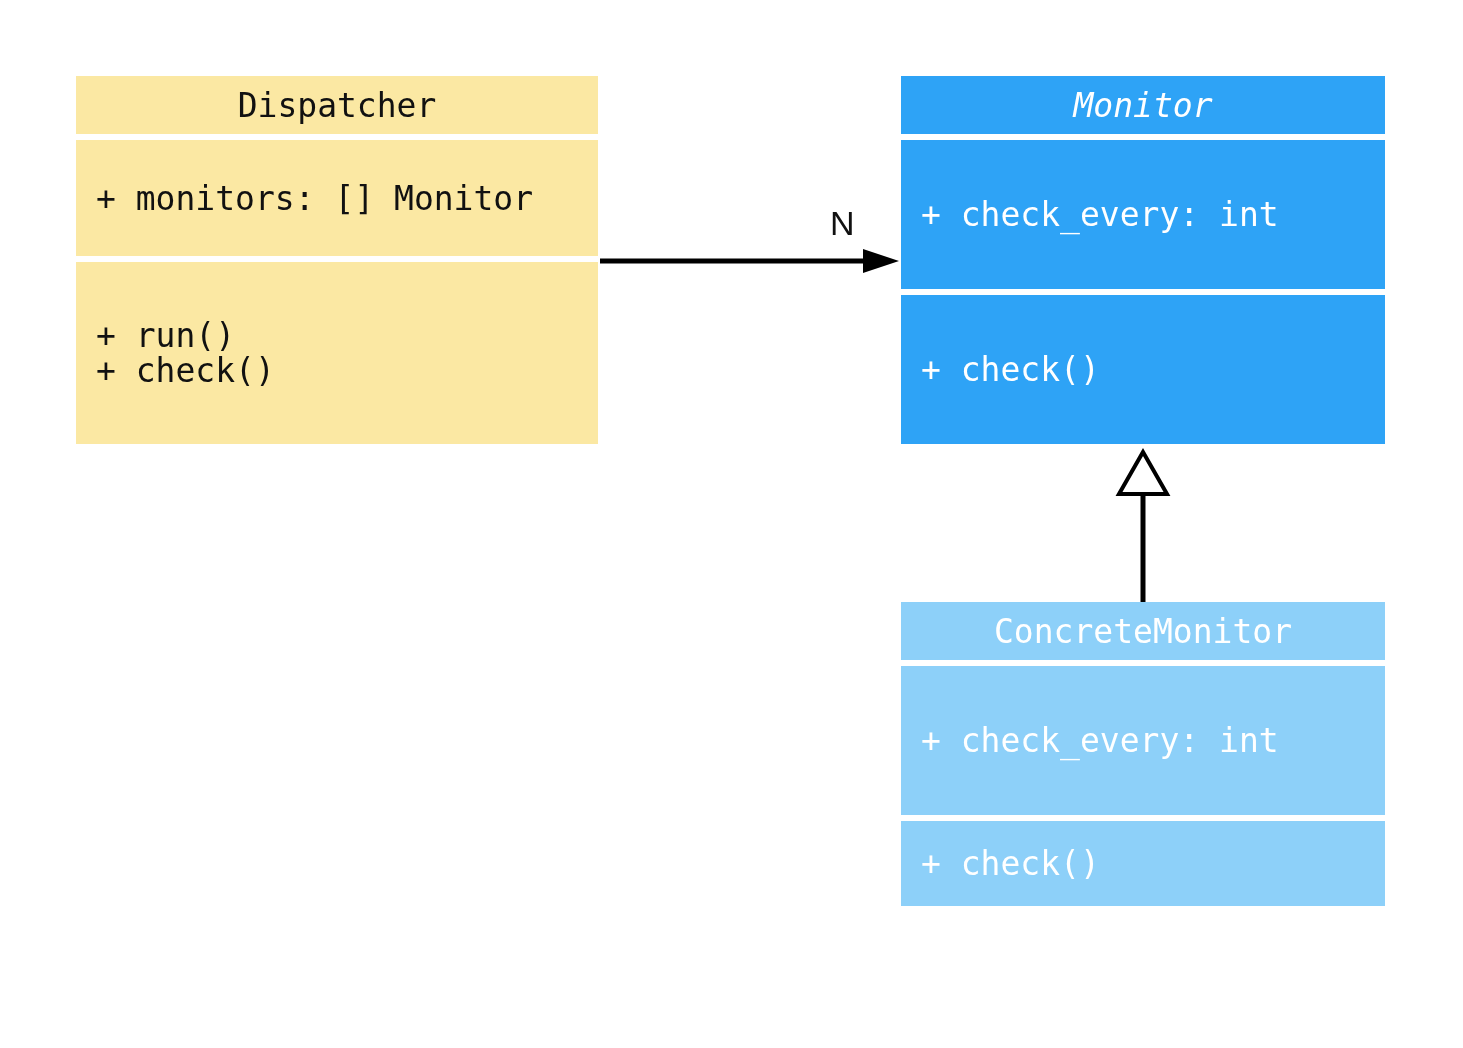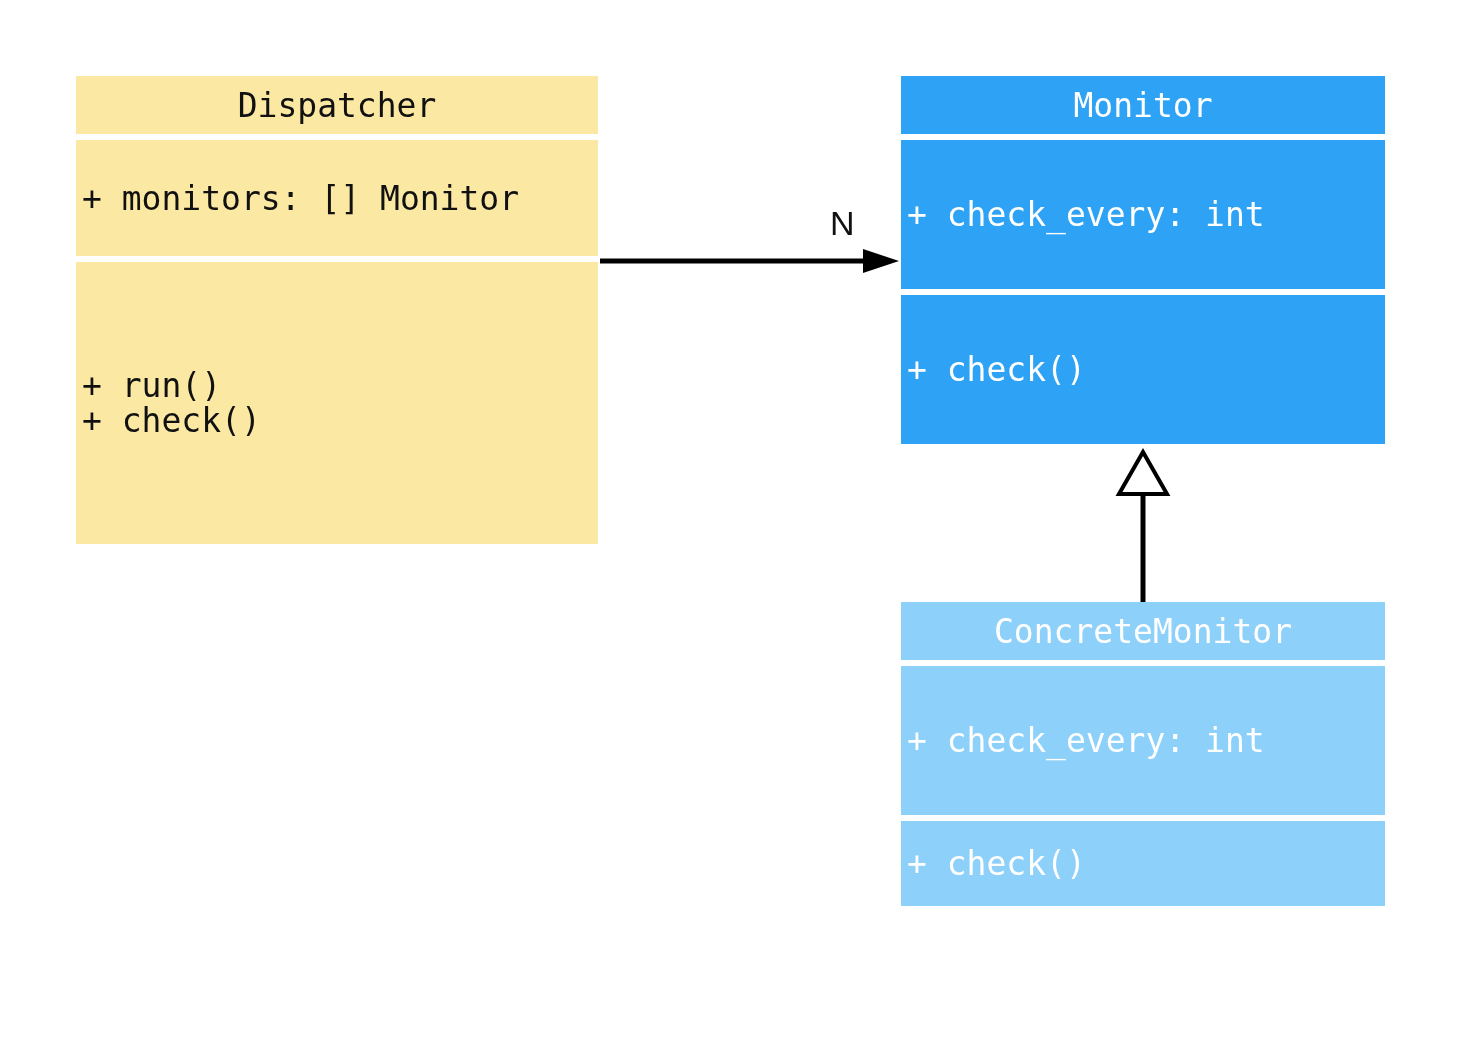--- a/index.html
+++ b/index.html
@@ -29,41 +29,41 @@
   .sec.title {
     flex: 0 0 58px;
     display: flex;
     align-items: center;
     justify-content: center;
   }
   .sec.attrs, .sec.methods {
     display: flex;
     flex-direction: column;
     justify-content: center;
-    padding-left: 6px;
+    padding-left: 20px;
   }
   .line {
     line-height: 35px;
     white-space: pre;
   }
   
   .box-dispatcher {
-    left: 76px; top: 76px; width: 522px; height: 468px;
+    left: 76px; top: 76px; width: 522px; height: 368px;
     color: #111111;
   }
   .box-dispatcher .sec { background: #FBE8A3; }
   .box-dispatcher .attrs { flex: 0 0 116px; }
   .box-dispatcher .methods { flex: 1 1 auto; }
   
   .box-monitor {
     left: 901px; top: 76px; width: 484px; height: 368px;
     color: #ffffff;
   }
   .box-monitor .sec { background: #2EA3F6; }
-  .box-monitor .title { }
+  .box-monitor .title { font-style: italic; }
   .box-monitor .attrs { flex: 0 0 149px; }
   .box-monitor .methods { flex: 1 1 auto; }
   
   .box-concrete {
     left: 901px; top: 602px; width: 484px; height: 304px;
     color: #ffffff;
   }
   .box-concrete .sec { background: #8DD0F9; }
   .box-concrete .attrs { flex: 0 0 149px; }
   .box-concrete .methods { flex: 1 1 auto; }

